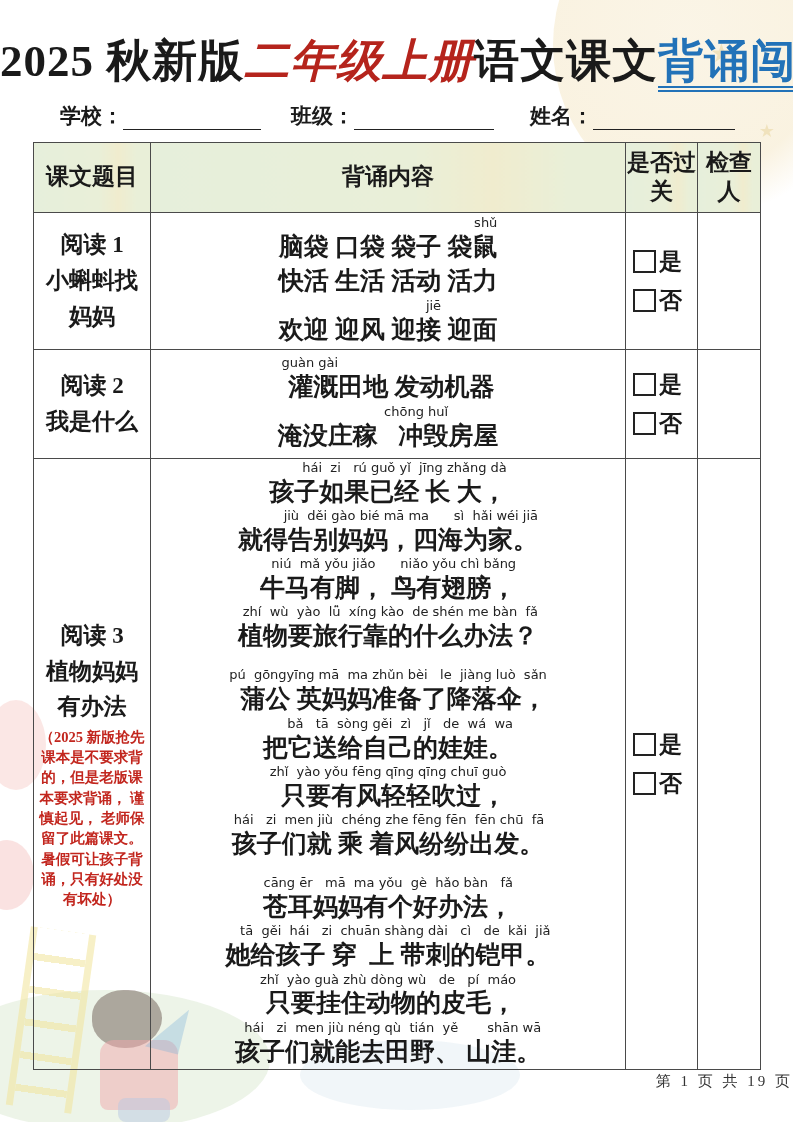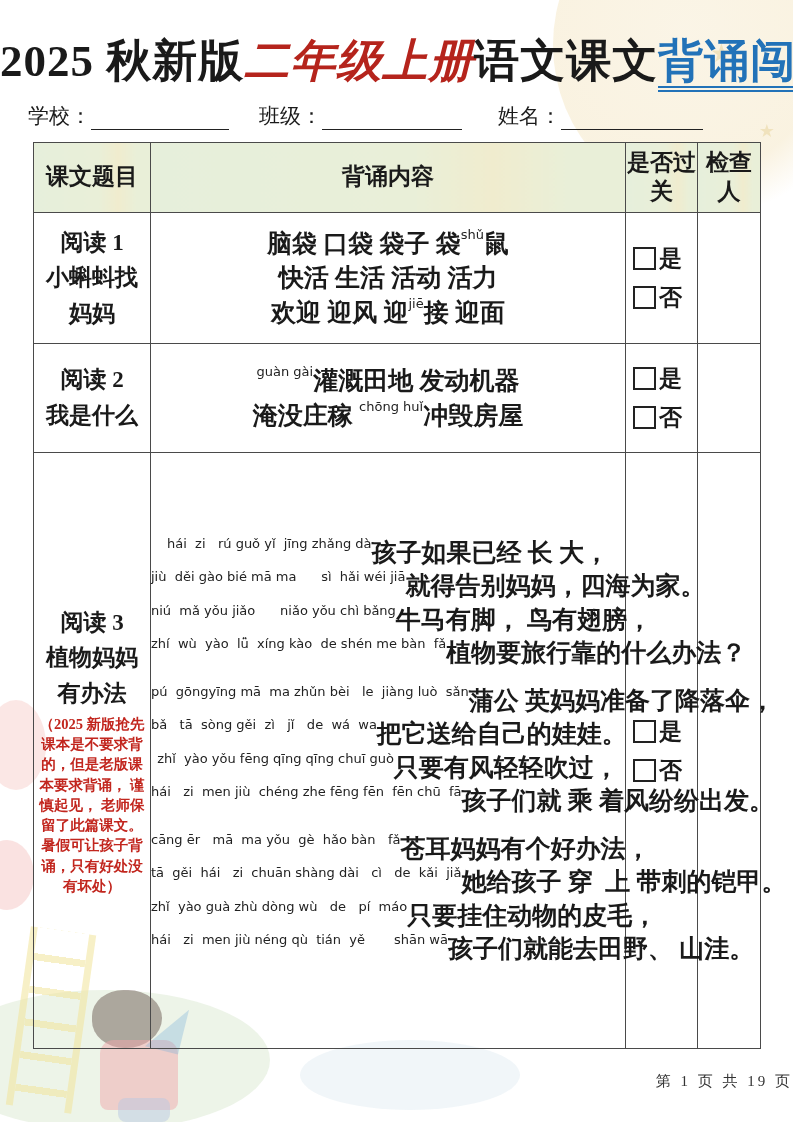--- a/index.html
+++ b/index.html
@@ -31,21 +31,21 @@
   .title{
     position:relative;z-index:1;margin:34px 0 0 0;text-align:center;
     font-size:45px;font-weight:bold;letter-spacing:1px;line-height:1.2;white-space:nowrap;
   }
   .title .t-red{color:#b5241c;font-style:italic;}
   .title .t-blue{color:#2272b8;border-bottom:6px double #2272b8;padding-bottom:0px;}
 
   
   .info-line{
     position:relative;z-index:1;display:flex;align-items:flex-end;
-    margin:14px 36px 0 28px;font-size:21px;font-weight:normal;
+    margin:14px 36px 0 38px;font-size:21px;font-weight:bold;justify-content:center;
   }
   .info-label{white-space:nowrap;}
   .blank{display:inline-block;border-bottom:1.6px solid #222;height:22px;}
   .blank.b1{width:138px;margin-right:30px;}
   .blank.b2{width:140px;margin-right:36px;}
   .blank.b3{width:142px;}
 
   
   table.sheet{
     position:relative;z-index:1;margin:12px 0 0 33px;border-collapse:collapse;table-layout:fixed;
@@ -58,21 +58,21 @@
     background:linear-gradient(90deg,#e6efdb 0%,#e9efd8 55%,#f0ecce 72%,#e9efd8 88%);
   }
   tr.row0{height:131px;} tr.row1{height:109px;} tr.row2{height:596px;}
 
   .title-cell{text-align:center;font-size:23px;font-weight:bold;line-height:1.55;padding:4px 2px;}
   .title-cell .note{
     color:#c2261e;font-weight:bold;font-size:14.5px;line-height:1.4;margin-top:2px;padding:0 3px;text-align:center;
   }
   .content-cell{text-align:center;padding:4px 0;}
   .content-cell .line{margin:3px 0;white-space:nowrap;}
-  .seg{display:inline-flex;flex-direction:row;align-items:flex-start;vertical-align:bottom;}
+  .seg{display:inline-flex;flex-direction:column;align-items:flex-end;vertical-align:bottom;}
   .py{font-family:"DejaVu Sans",sans-serif;font-size:13px;color:#222;line-height:1.15;white-space:pre;}
   .hz{font-size:25px;font-weight:bold;line-height:1.25;white-space:pre;}
   .plain{display:inline-block;vertical-align:bottom;font-family:Liberation Serif, serif;}
   
   tr.row2 .hz{font-size:25px;}
   tr.row2 .content-cell .line{margin:2px 0;}
   tr.row2 .content-cell .line:nth-child(4),
   tr.row2 .content-cell .line:nth-child(8){margin-bottom:17px;}
 
   .pass-cell{text-align:left;}

